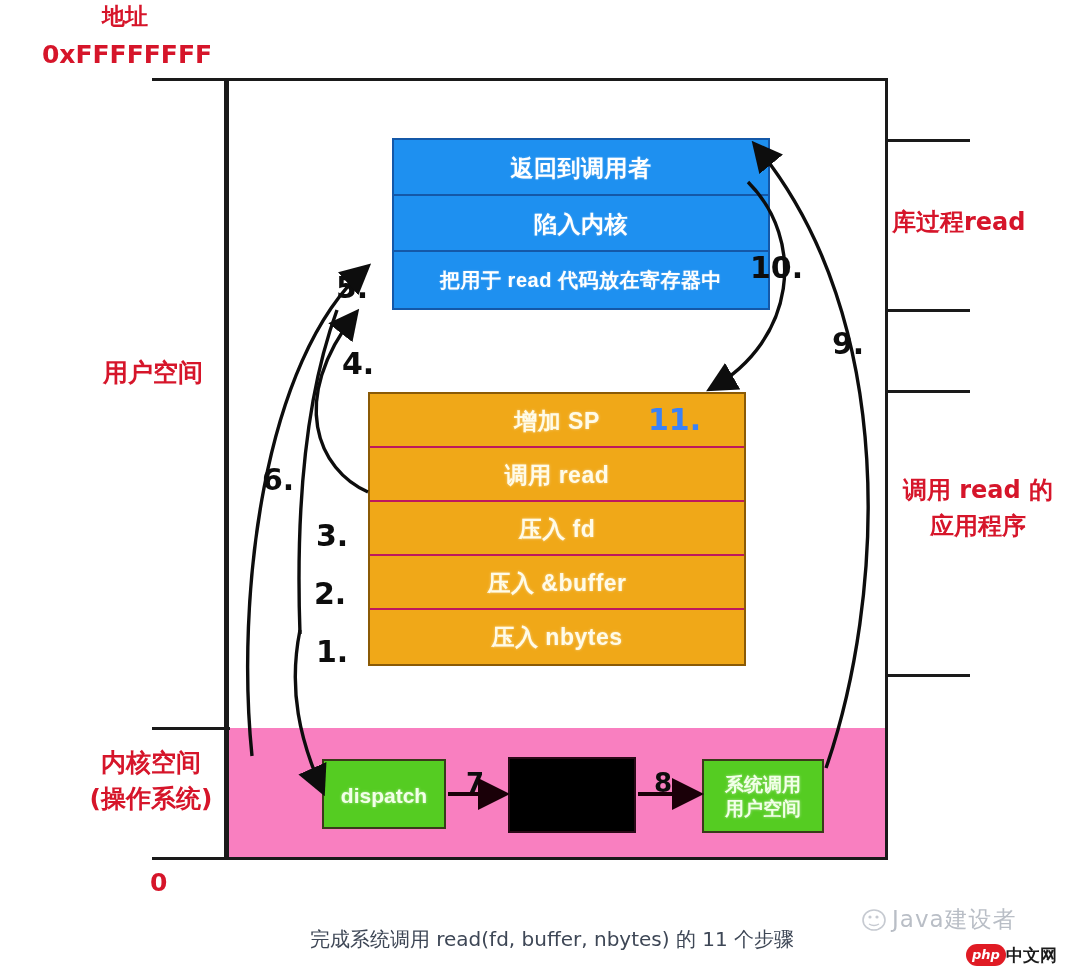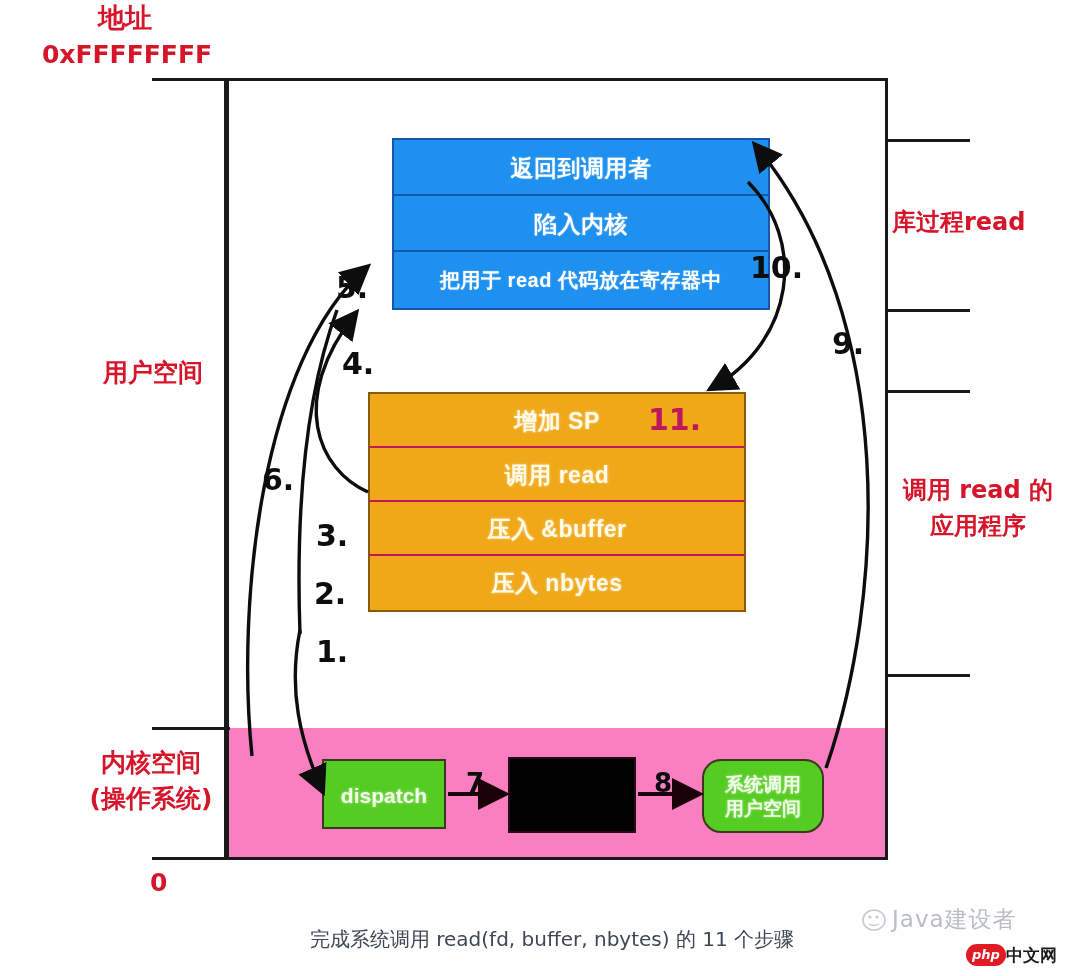--- a/index.html
+++ b/index.html
@@ -40,21 +40,21 @@
              border-bottom:2px solid #be185d;letter-spacing:.5px;
              text-shadow:0 0 3px rgba(255,255,255,.5);}
   .orangerow:last-child{border-bottom:none;}
 
   
   .greenbox{background:#55cc22;border:2px solid #3a3a1a;box-sizing:border-box;
             color:#f2ffe8;font-weight:bold;text-align:center;
             text-shadow:0 0 3px rgba(255,255,255,.55);}
   #dispatch{left:322px;top:759px;width:124px;height:70px;font-size:21px;line-height:70px;}
   #syshandler{left:702px;top:759px;width:122px;height:74px;font-size:19px;
-              line-height:1.25;padding-top:12px;border-radius:19px;}
+              line-height:1.25;padding-top:12px;}
   #blackbox{left:508px;top:757px;width:128px;height:76px;background:#000000;
             border:2px solid #2a0a18;box-sizing:border-box;}
 
   
   .step{color:#0d0d0d;font-weight:bold;font-size:30px;
         font-family:"DejaVu Sans","Liberation Sans",sans-serif;}
   .step.sm{font-size:26px;}
 
   
   #caption{left:0;top:926px;width:1080px;text-align:center;color:#3e4756;
@@ -72,21 +72,21 @@
   #phpcn{color:#1b1b1b;font-size:17px;font-weight:bold;
          font-family:"DejaVu Sans","Liberation Sans",sans-serif;}
 
   svg.overlay{position:absolute;left:0;top:0;width:1080px;height:976px;pointer-events:none;}
 </style>
 </head>
 <body>
 
 <div id="stage">
 
-  <div class="abs redlbl" style="left:40px;top:2px;width:170px;font-size:27px;">地址</div>
+  <div class="abs redlbl" style="left:40px;top:2px;width:170px;font-size:23px;">地址</div>
   <div class="abs redlbl" style="left:22px;top:40px;width:210px;font-size:25px;">0xFFFFFFFF</div>
   <div class="abs redlbl" style="left:150px;top:868px;width:60px;font-size:25px;text-align:left;">0</div>
 
   <div class="abs redlbl" style="left:58px;top:358px;width:190px;font-size:25px;">用户空间</div>
 
   <div class="abs redlbl" style="left:56px;top:748px;width:190px;font-size:25px;">内核空间</div>
   <div class="abs redlbl" style="left:56px;top:784px;width:190px;font-size:25px;">(操作系统)</div>
 
   <div class="abs" id="kernel"></div>
 
@@ -108,20 +108,21 @@
 
   <div class="abs" id="bluestack">
     <div class="bluerow">返回到调用者</div>
     <div class="bluerow">陷入内核</div>
     <div class="bluerow small">把用于 read 代码放在寄存器中</div>
   </div>
 
   <div class="abs" id="orangestack">
     <div class="orangerow">增加 SP</div>
     <div class="orangerow">调用 read</div>
+    <div class="orangerow">压入 fd</div>
     <div class="orangerow">压入 &amp;buffer</div>
     <div class="orangerow">压入 nbytes</div>
   </div>
 
   <div class="abs greenbox" id="dispatch">dispatch</div>
   <div class="abs" id="blackbox"></div>
   <div class="abs greenbox" id="syshandler">
     <div>系统调用</div>
     <div>用户空间</div>
   </div>
@@ -129,21 +130,21 @@
   <div class="abs step" style="left:316px;top:634px;">1.</div>
   <div class="abs step" style="left:314px;top:576px;">2.</div>
   <div class="abs step" style="left:316px;top:518px;">3.</div>
   <div class="abs step" style="left:342px;top:346px;">4.</div>
   <div class="abs step" style="left:336px;top:270px;">5.</div>
   <div class="abs step" style="left:262px;top:462px;">6.</div>
   <div class="abs step sm" style="left:466px;top:768px;">7.</div>
   <div class="abs step sm" style="left:654px;top:768px;">8.</div>
   <div class="abs step" style="left:832px;top:326px;">9.</div>
   <div class="abs step" style="left:750px;top:250px;">10.</div>
-  <div class="abs step" style="left:648px;top:402px;color:#be185d;">11.</div>
+  <div class="abs step" style="left:648px;top:402px;color:#3b82f6;">11.</div>
 
   <svg class="overlay" viewBox="0 0 1080 976">
     <defs>
       <marker id="ah" markerWidth="9" markerHeight="9" refX="7" refY="4.5" orient="auto" markerUnits="strokeWidth">
         <path d="M0,0 L9,4.5 L0,9 z" fill="#0d0d0d"></path>
       </marker>
       <marker id="ahk" markerWidth="8" markerHeight="8" refX="6.5" refY="4" orient="auto" markerUnits="strokeWidth">
         <path d="M0,0 L8,4 L0,8 z" fill="#1a0008"></path>
       </marker>
     </defs>

